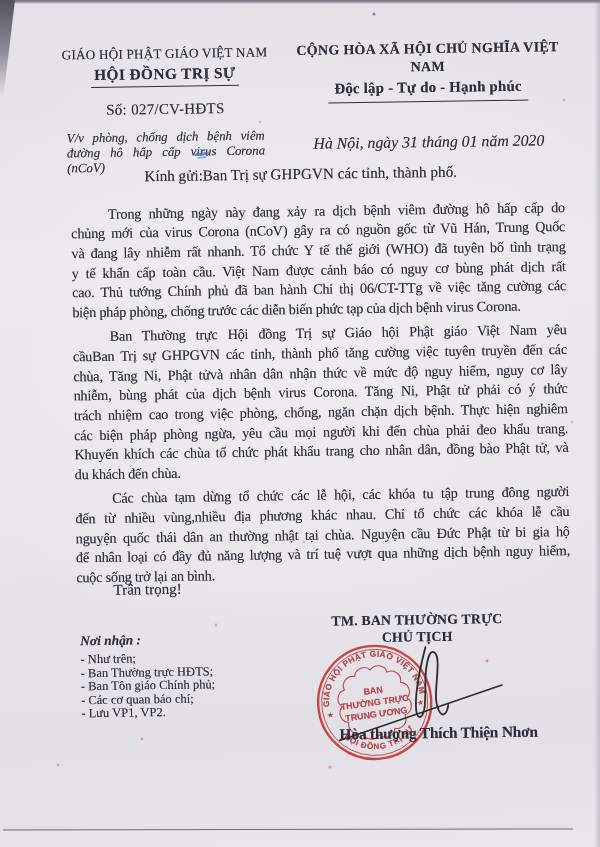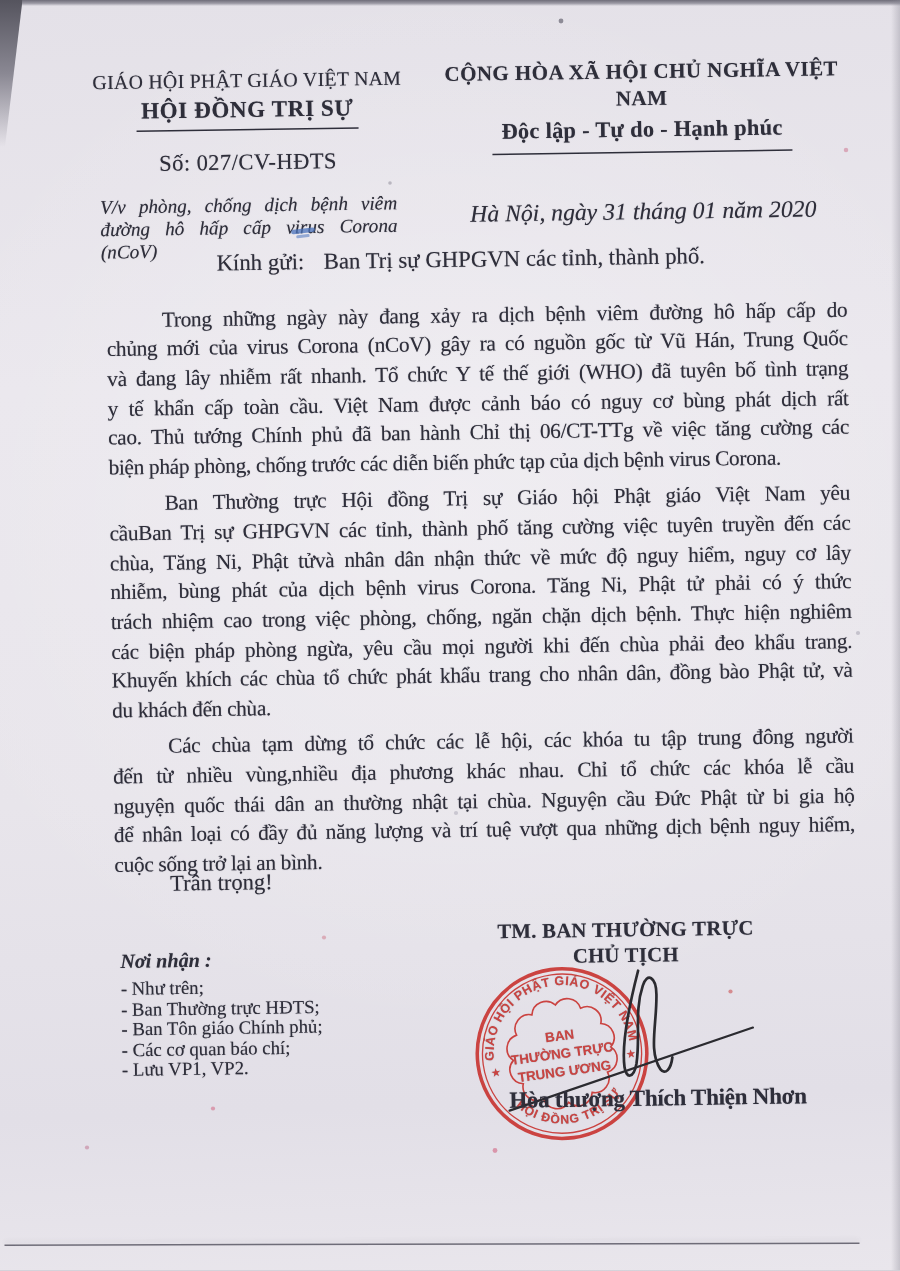--- a/index.html
+++ b/index.html
@@ -44,21 +44,21 @@
   .pen-mark::after{content:"";position:absolute;left:3px;top:4px;width:9px;height:2px;
     background:#5b80c4;border-radius:2px;opacity:.8;}
   .national-header{position:absolute;left:287px;top:42px;width:292px;text-align:center;line-height:1.3;}
   .national-line1{font-size:14px;font-weight:bold;letter-spacing:0.3px;}
   .national-line2{display:inline-block;font-size:14.9px;font-weight:bold;letter-spacing:0.2px;
     padding:0 6px 3px 6px;border-bottom:1.4px solid #2e2e3a;margin-top:2px;}
   .dateline{margin-top:30px;font-style:italic;font-size:15.8px;}
   
   .salutation{position:absolute;left:74px;top:165px;width:494px;padding-left:74px;
     box-sizing:border-box;font-size:15.2px;}
-  .salutation .sal-label{margin-right:13px;}
+  .salutation .sal-label{}
   .body-text{position:absolute;left:74px;top:197px;width:494px;font-size:14.2px;
     line-height:19.7px;letter-spacing:-0.2px;}
   .line{text-align:justify;text-align-last:justify;}
   .line.first{padding-left:37px;margin-top:4.5px;}
   .line.last{text-align-last:left;}
   .closing{position:absolute;left:74px;top:579px;width:494px;padding-left:37px;
     box-sizing:border-box;font-size:15px;}
   
   .recipients{position:absolute;left:77px;top:630px;width:220px;}
   .recipients-label{font-weight:bold;font-style:italic;font-size:13.4px;margin-bottom:4px;}

